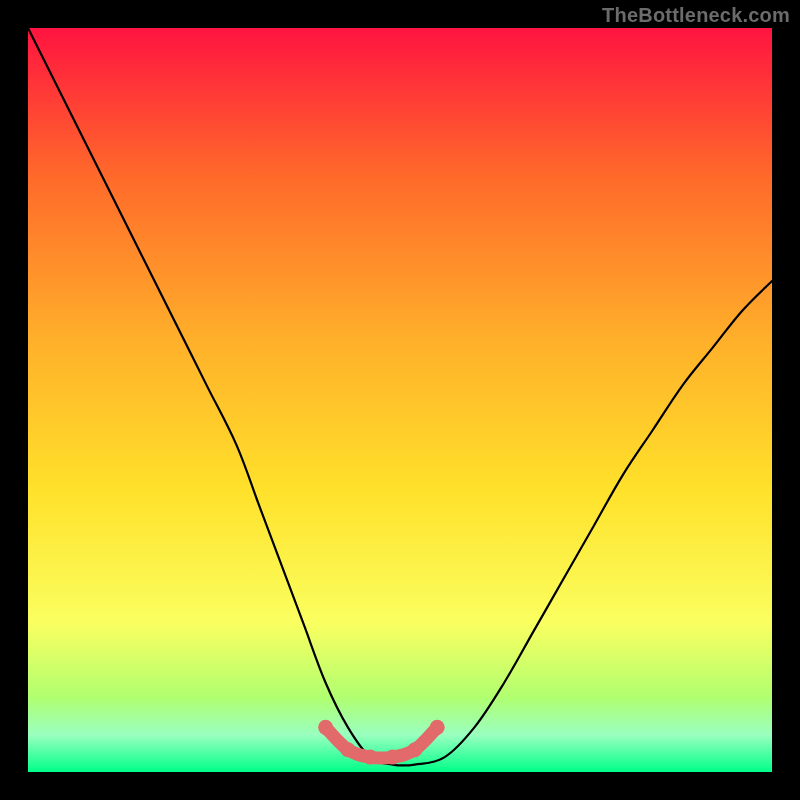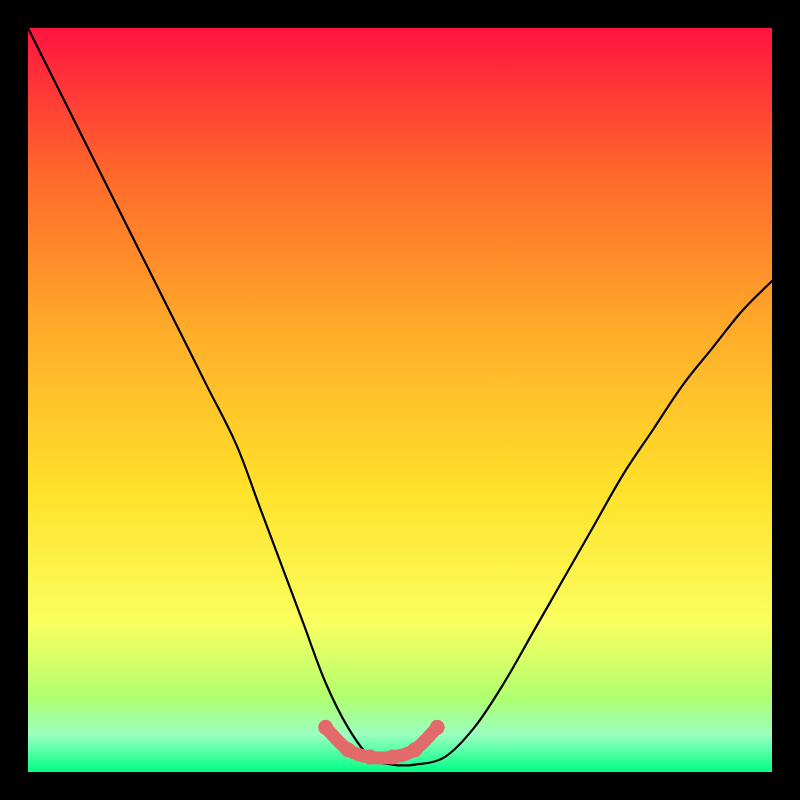--- a/index.html
+++ b/index.html
@@ -35,20 +35,21 @@
     letter-spacing: 0.2px;
     user-select: none;
   }
   svg { display: block; }
 </style>
 </head>
 <body>
 
 <div id="chart-wrap">
 
+  <div id="watermark">TheBottleneck.com</div>
 
   <div id="plot-area">
     <svg id="plot-svg" width="744" height="744" viewBox="0 0 744 744">
       <defs>
         <linearGradient id="bg-grad" x1="0" y1="0" x2="0" y2="1">
           <stop id="g0" offset="0%" stop-color="#ff1440"></stop>
           <stop id="g1" offset="20%" stop-color="#ff6a2a"></stop>
           <stop id="g2" offset="42%" stop-color="#ffb02a"></stop>
           <stop id="g3" offset="62%" stop-color="#ffe12a"></stop>
           <stop id="g4" offset="80%" stop-color="#faff60"></stop>

